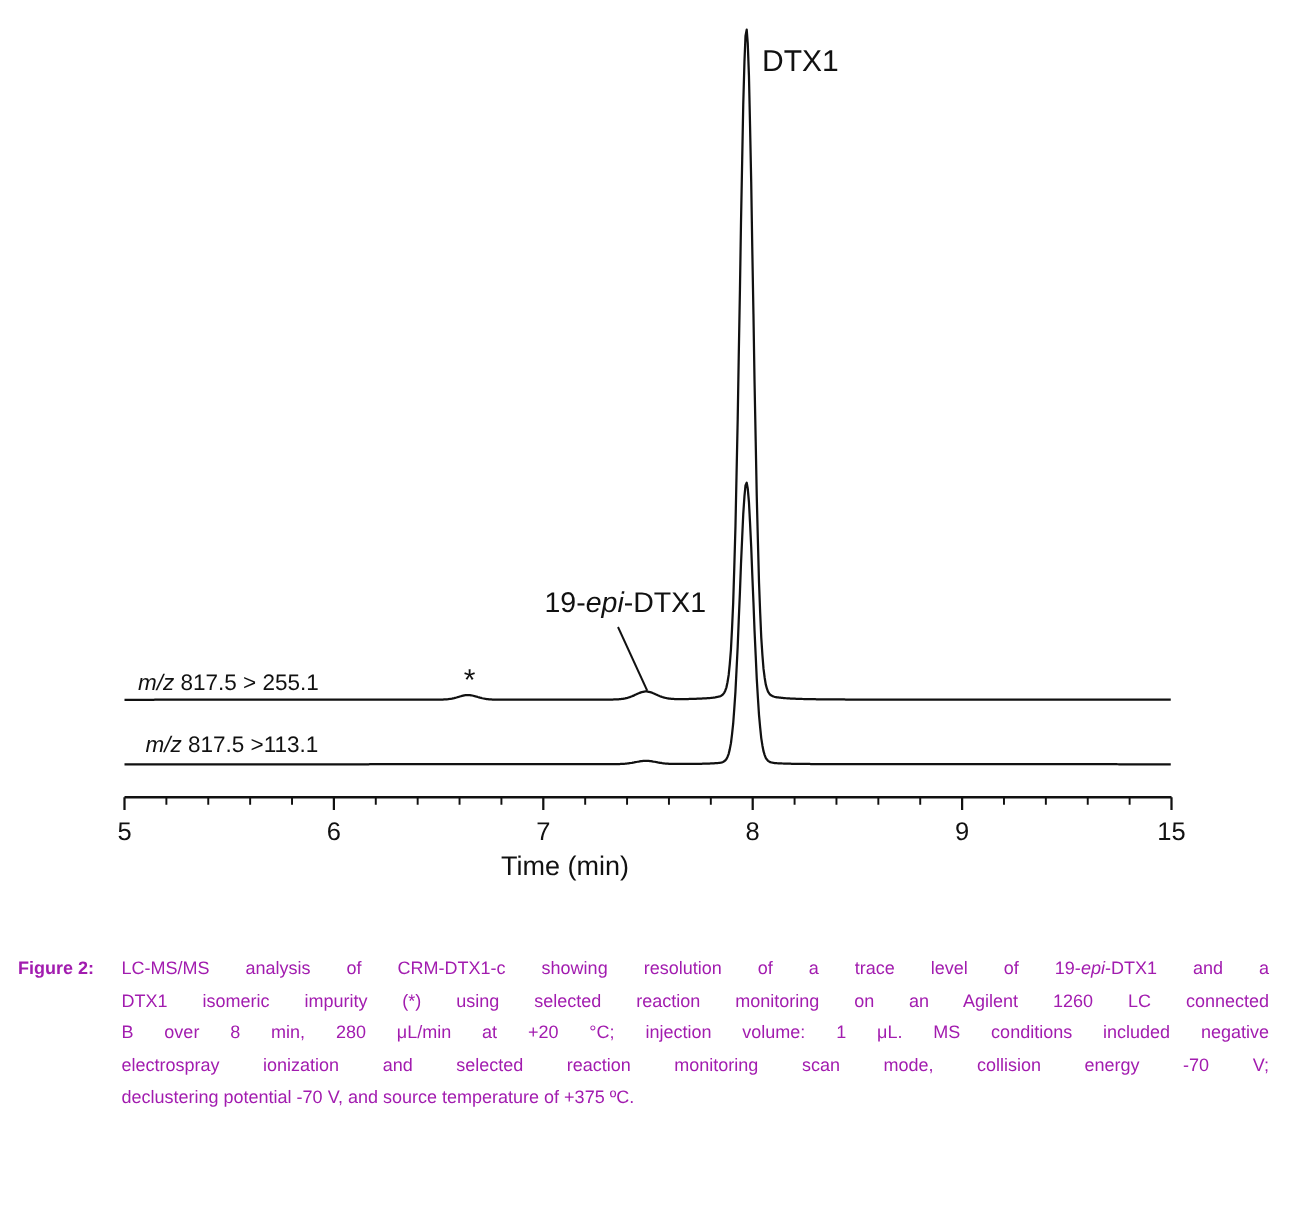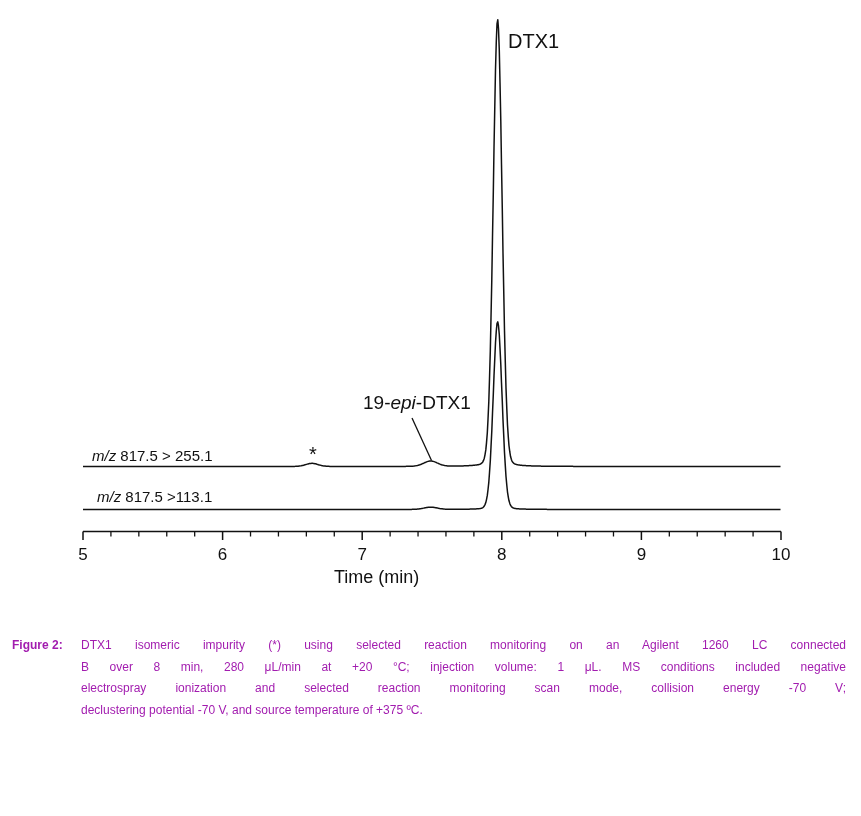--- a/index.html
+++ b/index.html
@@ -72,27 +72,28 @@
     <div class="lbl" id="lbl-mz2"><span class="it">m/z</span><span> 817.5 &gt;113.1</span></div>
 
     <div class="lbl" id="lbl-xaxis">Time (min)</div>
 
     <div id="xticks">
         <span class="xtick" style="left: 63px;">5</span>
         <span class="xtick" style="left: 202.6px;">6</span>
         <span class="xtick" style="left: 342.2px;">7</span>
         <span class="xtick" style="left: 481.8px;">8</span>
         <span class="xtick" style="left: 621.4px;">9</span>
-        <span class="xtick" style="left: 761px;">10</span>
+        <span class="xtick" style="left: 761px;">15</span>
       </div>
   </div>
 
   <div id="caption">
     <span id="cap-label">Figure 2:</span>
     <div id="cap-body">
+        <div class="cap-line just"><span>LC-MS/MS analysis of CRM-DTX1-c showing resolution of a trace level of 19-</span><span class="it">epi</span><span>-DTX1 and a</span></div>
         <div class="cap-line just"><span>DTX1 isomeric impurity (*) using selected reaction monitoring on an Agilent 1260 LC connected</span></div>
         <div class="cap-line just"><span>B over 8 min, 280 μL/min at +20 °C; injection volume: 1 μL. MS conditions included negative</span></div>
         <div class="cap-line just"><span>electrospray ionization and selected reaction monitoring scan mode, collision energy -70 V;</span></div>
         <div class="cap-line"><span>declustering potential -70 V, and source temperature of +375 ºC.</span></div>
       </div>
   </div>
 
 </div>
 
 </body></html>

